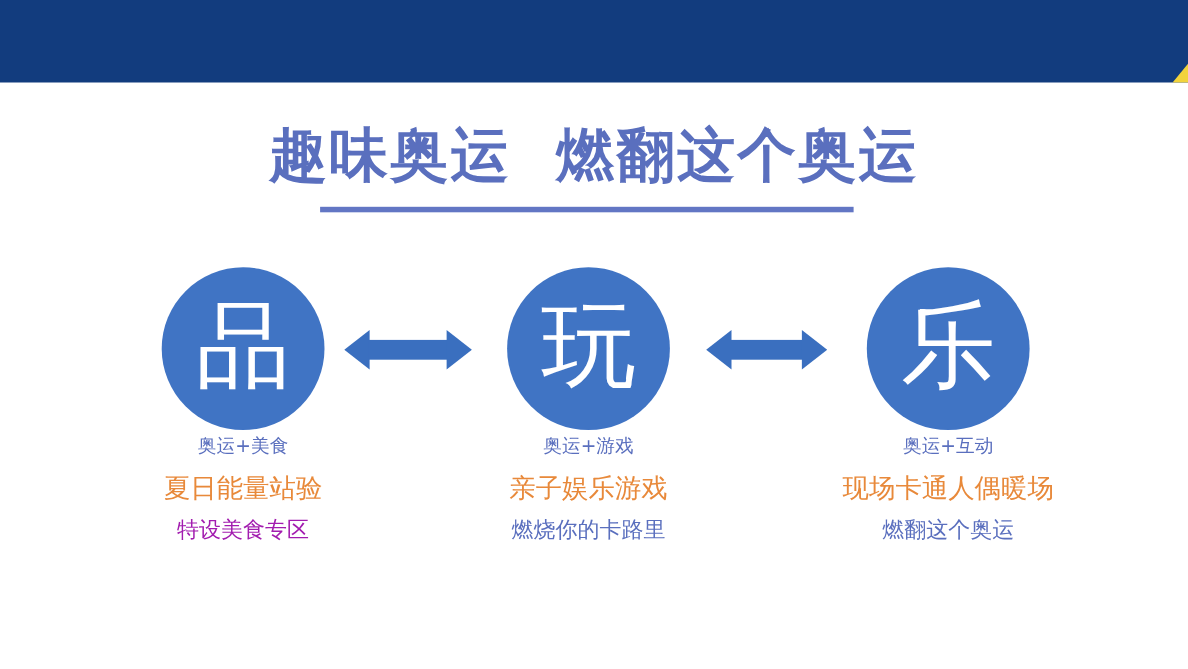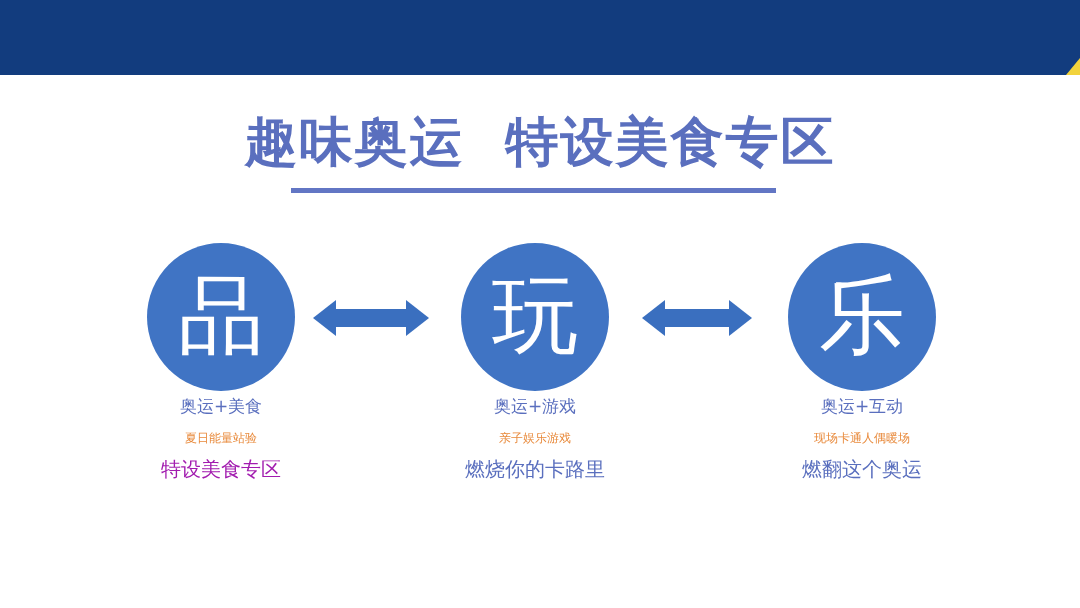--- a/index.html
+++ b/index.html
@@ -147,39 +147,39 @@
     font-family: "DejaVu Sans", "Liberation Sans", sans-serif;
     white-space: pre;
   }
   .cap-line-1 {
     font-size: 17px;
     color: #5a6fbe;
     line-height: 1;
     margin-bottom: 17px;
   }
   .cap-line-2 {
-    font-size: 12px;
+    font-size: 24px;
     color: #e8893a;
     line-height: 1;
     margin-bottom: 15px;
   }
   .cap-line-3 {
     font-size: 20px;
     line-height: 1;
   }
 </style>
 </head>
 <body>
 
 <div class="top-band">
   <div class="top-band-accent"></div>
 </div>
 
 <div class="title-wrap">
-  <div class="slide-title">趣味奥运  特设美食专区</div>
+  <div class="slide-title">趣味奥运  燃翻这个奥运</div>
 </div>
 <div class="title-rule"></div>
 
 <div class="diagram">
 
   <div class="node node-0">
     <span class="node-char">品</span>
   </div>
 
   <div class="arrow arrow-0">

